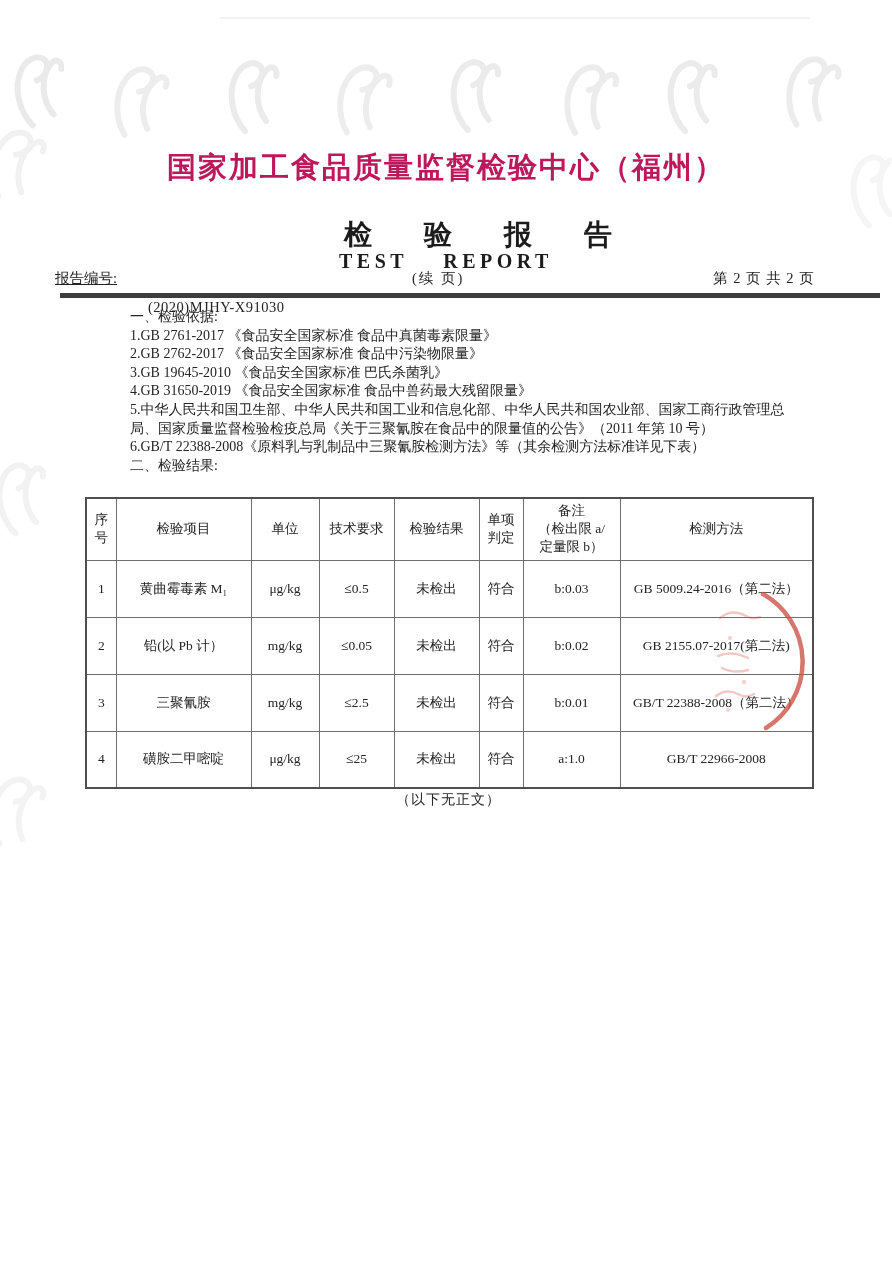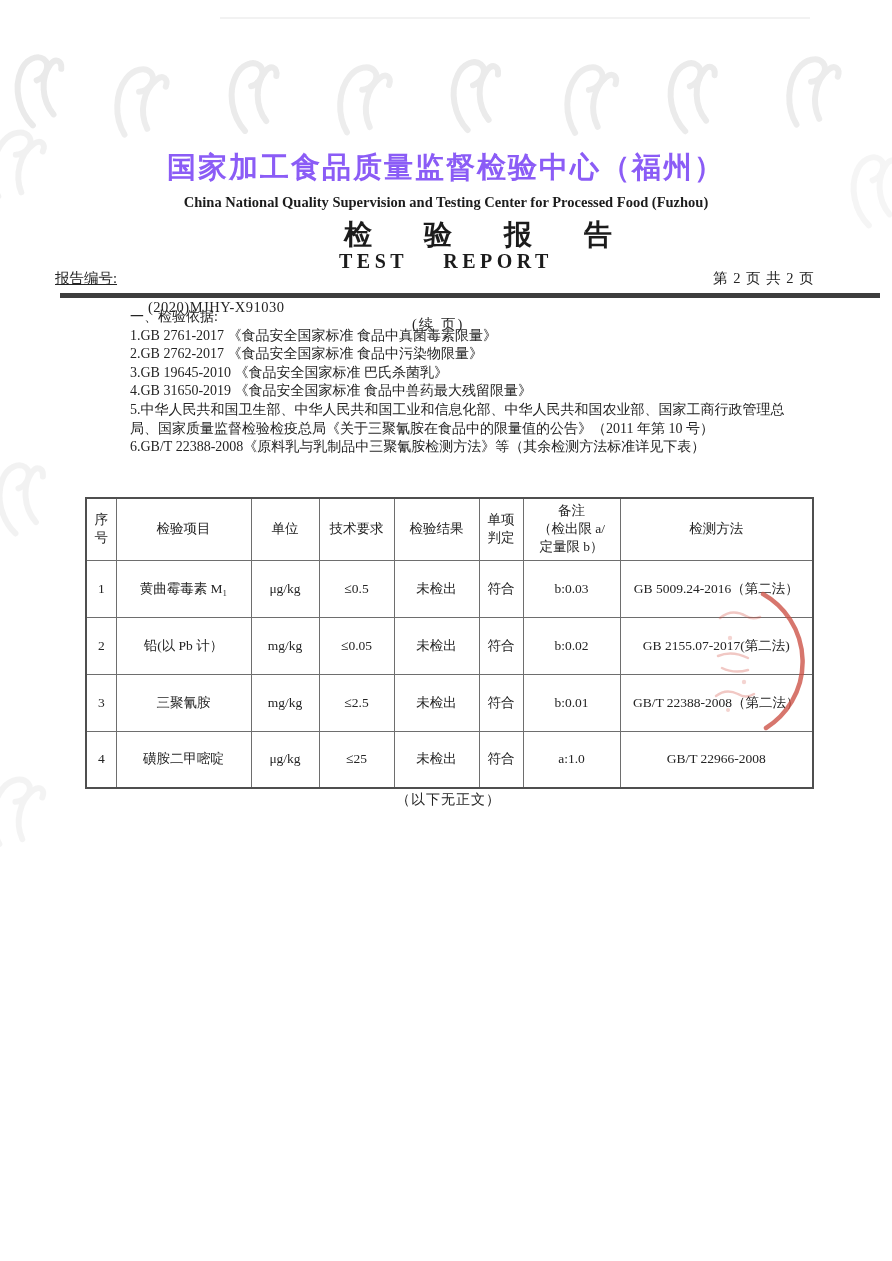--- a/index.html
+++ b/index.html
@@ -11,39 +11,39 @@
     font-family:"Liberation Serif","DejaVu Serif",serif;
     color:#242424;
   }
   
   .artifact{position:absolute;pointer-events:none;}
   .artifact svg{display:block;}
   .hairline{position:absolute;left:220px;top:17px;width:590px;height:2px;background:#f2f2f2;}
   
   .org-cn{
     position:absolute;left:0;top:148px;width:892px;
-    text-align:center;font-size:29px;font-weight:bold;letter-spacing:2px;color:#8b5cf6;
+    text-align:center;font-size:29px;font-weight:bold;letter-spacing:2px;color:#be185d;
   }
   .org-en{
     position:absolute;left:0;top:194px;width:892px;
     text-align:center;font-size:14.5px;font-weight:bold;color:#1c1c1c;
   }
   .title-cn{
     position:absolute;left:0;top:216px;width:892px;
     text-align:center;font-size:28px;font-weight:bold;letter-spacing:12px;padding-left:12px;
     box-sizing:border-box;color:#1c1c1c;margin-left:32px;
   }
   .title-en{
     position:absolute;left:0;top:250px;width:892px;
     text-align:center;font-size:20px;font-weight:bold;letter-spacing:4.5px;word-spacing:26px;color:#1c1c1c;
   }
   .report-line{position:absolute;left:0;top:269px;width:892px;height:22px;font-size:14.5px;}
   .rl-label{position:absolute;left:55px;top:0;text-decoration:underline;}
   .rl-no{position:absolute;left:148px;top:0;letter-spacing:0.5px;margin-top:30px;}
-  .rl-cont{position:absolute;left:412px;top:0;letter-spacing:2px;margin-top:46px;}
+  .rl-cont{position:absolute;left:412px;top:0;letter-spacing:2px;}
   .rl-page{position:absolute;left:713px;top:0;letter-spacing:1px;}
   .rule{position:absolute;left:60px;top:293px;width:820px;height:4.5px;background:#3d3d3d;}
   
   .body-text{
     position:absolute;left:130px;top:308px;width:657px;
     font-size:14px;line-height:18.6px;
   }
   .b-head{font-size:14px;}
   
   table.results-table{
@@ -144,40 +144,40 @@
         <use href="#squiggle"></use>
       </svg>
     </div>
   <div class="artifact" style="left:846px;top:150px;transform:rotate(-8deg);opacity:.45">
       <svg width="60" height="80">
         <use href="#squiggle"></use>
       </svg>
     </div>
 
   <div class="org-cn">国家加工食品质量监督检验中心（福州）</div>
-  <div class="org-en">China National Quality Supervision and Testing Center for Processed Food (Fuzhou)</div>
   <div class="title-cn">检　验　报　告</div>
   <div class="title-en">TEST REPORT</div>
 
   <div class="report-line">
     <span class="rl-label">报告编号:</span>
     <span class="rl-no">(2020)MJHY-X91030</span>
     <span class="rl-cont">(续 页)</span>
     <span class="rl-page">第 2 页  共 2 页</span>
   </div>
   <div class="rule"></div>
 
   <div class="body-text">
     <div class="b-head">一、检验依据:</div>
     <div class="b-item">1.GB 2761-2017 《食品安全国家标准 食品中真菌毒素限量》</div>
     <div class="b-item">2.GB 2762-2017 《食品安全国家标准 食品中污染物限量》</div>
     <div class="b-item">3.GB 19645-2010 《食品安全国家标准 巴氏杀菌乳》</div>
     <div class="b-item">4.GB 31650-2019 《食品安全国家标准 食品中兽药最大残留限量》</div>
     <div class="b-item">5.中华人民共和国卫生部、中华人民共和国工业和信息化部、中华人民共和国农业部、国家工商行政管理总局、国家质量监督检验检疫总局《关于三聚氰胺在食品中的限量值的公告》（2011 年第 10 号）</div>
     <div class="b-item">6.GB/T 22388-2008《原料乳与乳制品中三聚氰胺检测方法》等（其余检测方法标准详见下表）</div>
+    <div class="b-head">二、检验结果:</div>
   </div>
 
   <table class="results-table">
     <colgroup>
       <col class="c-no">
         <col class="c-item">
         <col class="c-unit">
         <col class="c-req">
       <col class="c-res">
         <col class="c-jud">

